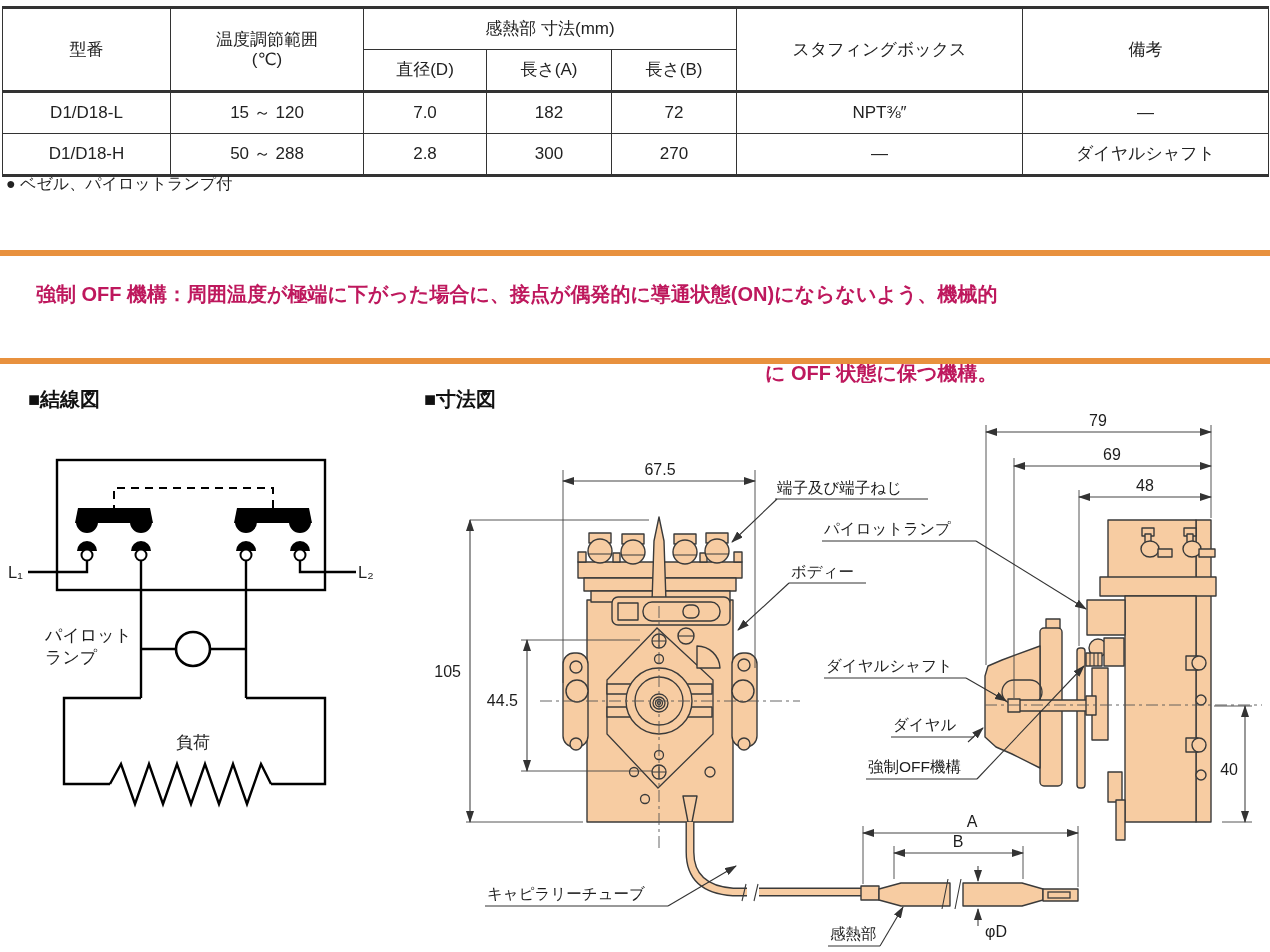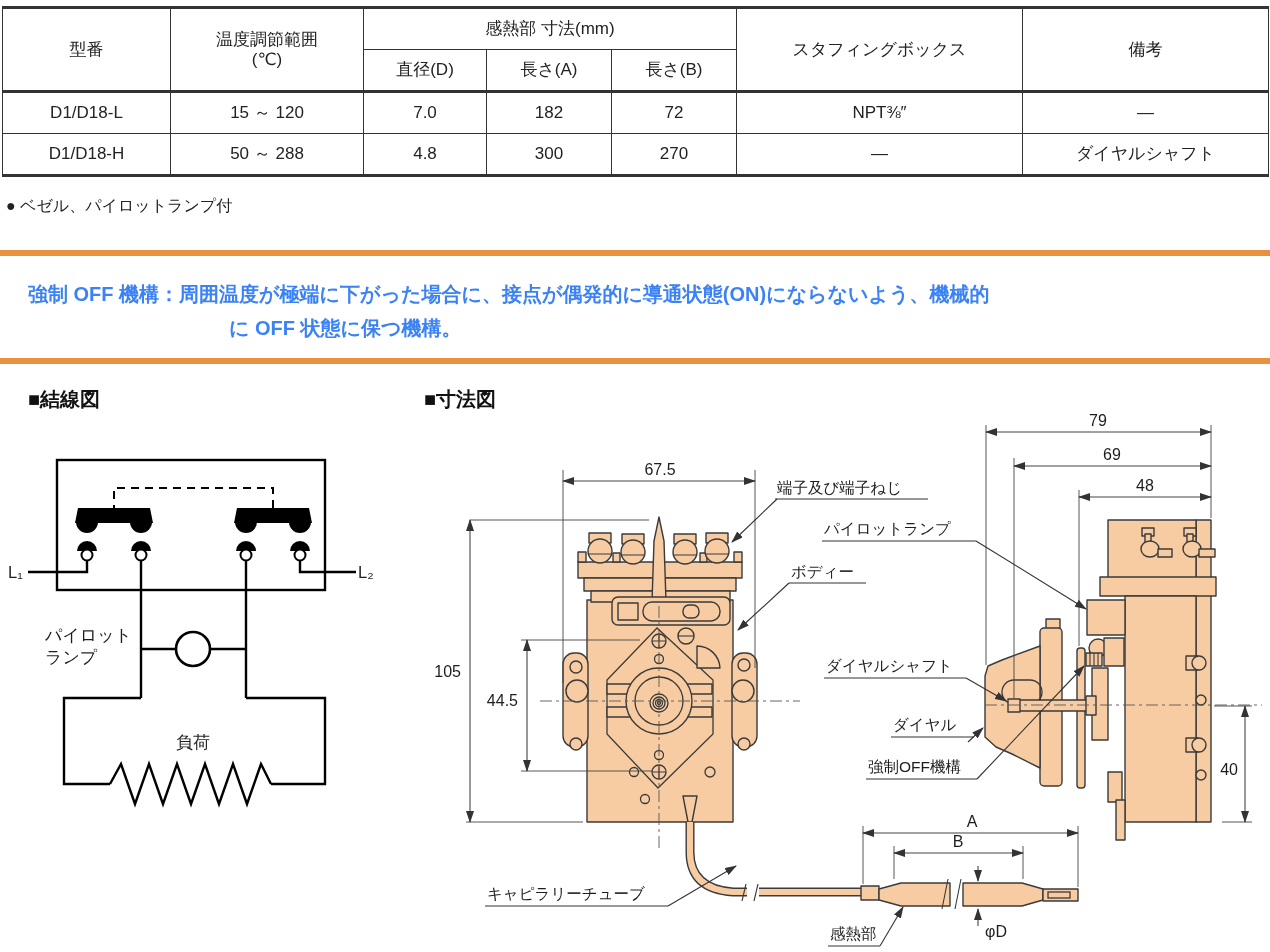--- a/index.html
+++ b/index.html
@@ -11,26 +11,26 @@
               table-layout:fixed;font-size:17px;color:#222;}
   .spec-table th,.spec-table td{border:1.6px solid #333;font-weight:normal;text-align:center;
               vertical-align:middle;padding:0;height:40px;line-height:1.15;}
   .spec-table{border-top:3px solid #333;border-bottom:3px solid #333;}
   .spec-table .tb{border-bottom:3px solid #333;}
   .spec-table tr.r1 td{border-bottom:1.6px dashed #8a8a8a;text-align:center;}
   .c-model{width:168px}.c-temp{width:193px}.c-d{width:123px}.c-a{width:125px}
   .c-b{width:125px}.c-stuff{width:286px}.c-rem{width:246px}
 
   
-  .note{position:absolute;top:196px;left:6px;font-size:16px;color:#222;}
+  .note{position:absolute;top:174px;left:6px;font-size:16px;color:#222;}
   .bar{position:absolute;left:0;width:1270px;height:6px;background:#E8913E;}
   .bar1{top:250px}.bar2{top:358px}
-  .callout-text{position:absolute;top:277px;left:28px;font-size:20px;font-weight:bold;
-                line-height:34px;color:#3b82f6;}
-  .callout-line2{margin-left:201px;}
+  .callout-text{position:absolute;top:277px;left:36px;font-size:20px;font-weight:bold;
+                line-height:34px;color:#be185d;text-align:right;}
+  .callout-line2{margin-left:201px;margin-top:45px;}
 
   
   .fig{position:absolute;top:380px;}
   .fig-wiring{left:0;}
   .fig-dims{left:420px;}
 
   svg text{font-family:"Liberation Sans","DejaVu Sans",sans-serif;fill:#1d1d1d;}
   .headtxt{font-size:20px;font-weight:bold;fill:#111;}
   .dimtxt{font-size:16px;}
   .labtxt{font-size:15.5px;}
@@ -92,21 +92,21 @@
         <td>15 ～ 120</td>
         <td>7.0</td>
         <td>182</td>
         <td>72</td>
         <td>NPT⅜″</td>
         <td>—</td>
       </tr>
       <tr>
         <td>D1/D18-H</td>
         <td>50 ～ 288</td>
-        <td>4.8</td>
+        <td>2.8</td>
         <td>300</td>
         <td>270</td>
         <td>—</td>
         <td>ダイヤルシャフト</td>
       </tr>
     </tbody>
   </table>
 
   <div class="note">● ベゼル、パイロットランプ付</div>
   <div class="bar bar1"></div>

